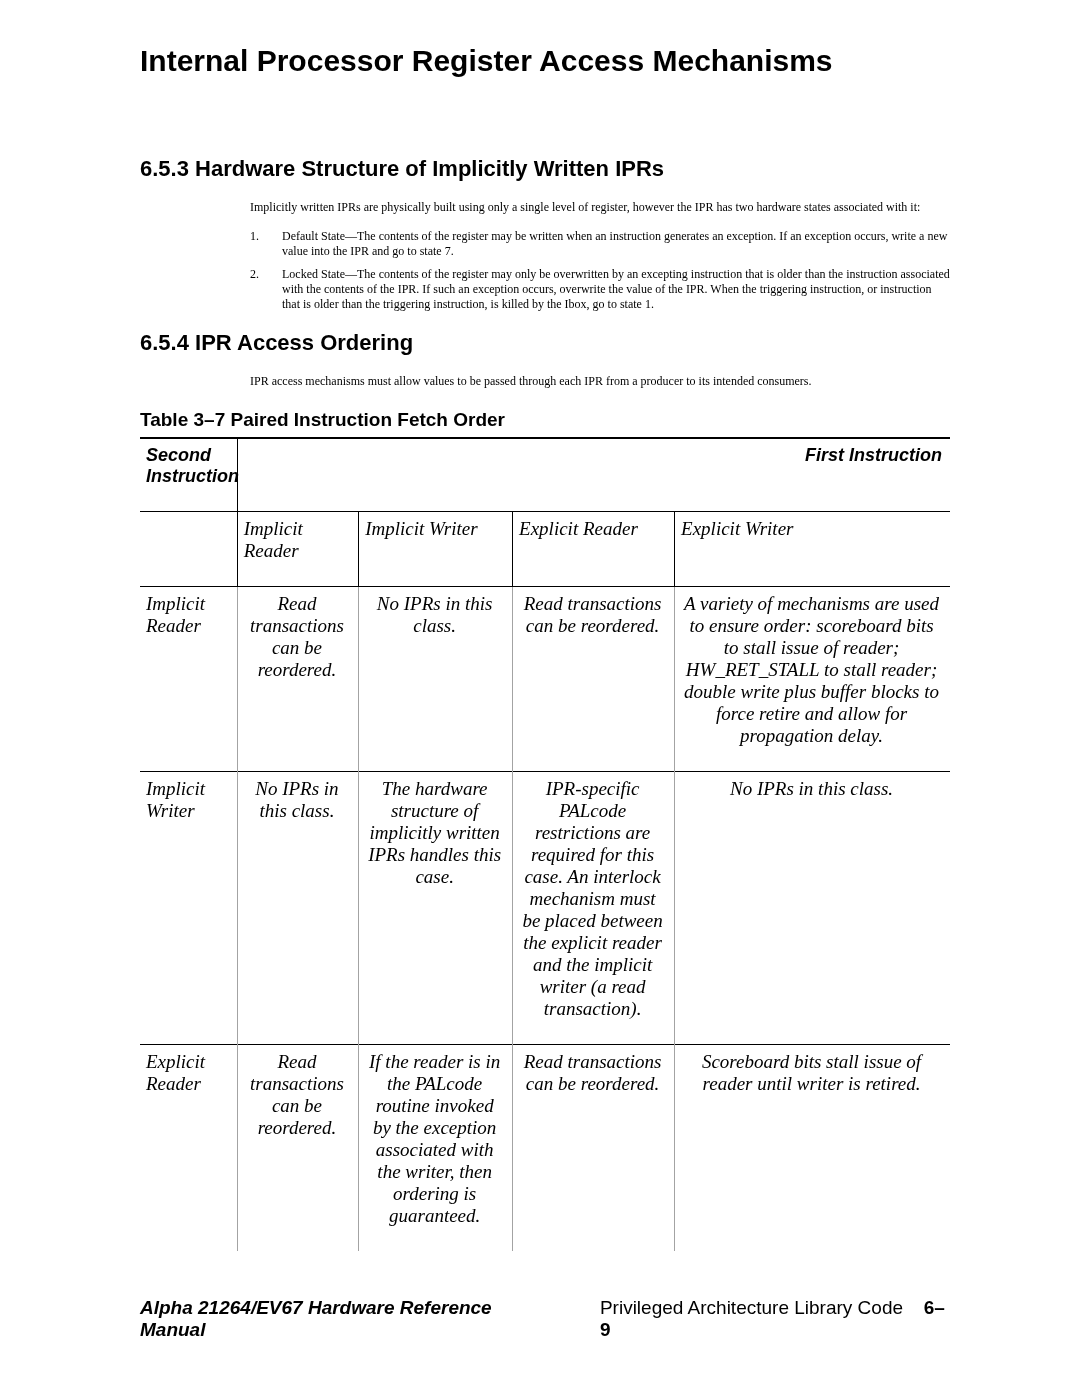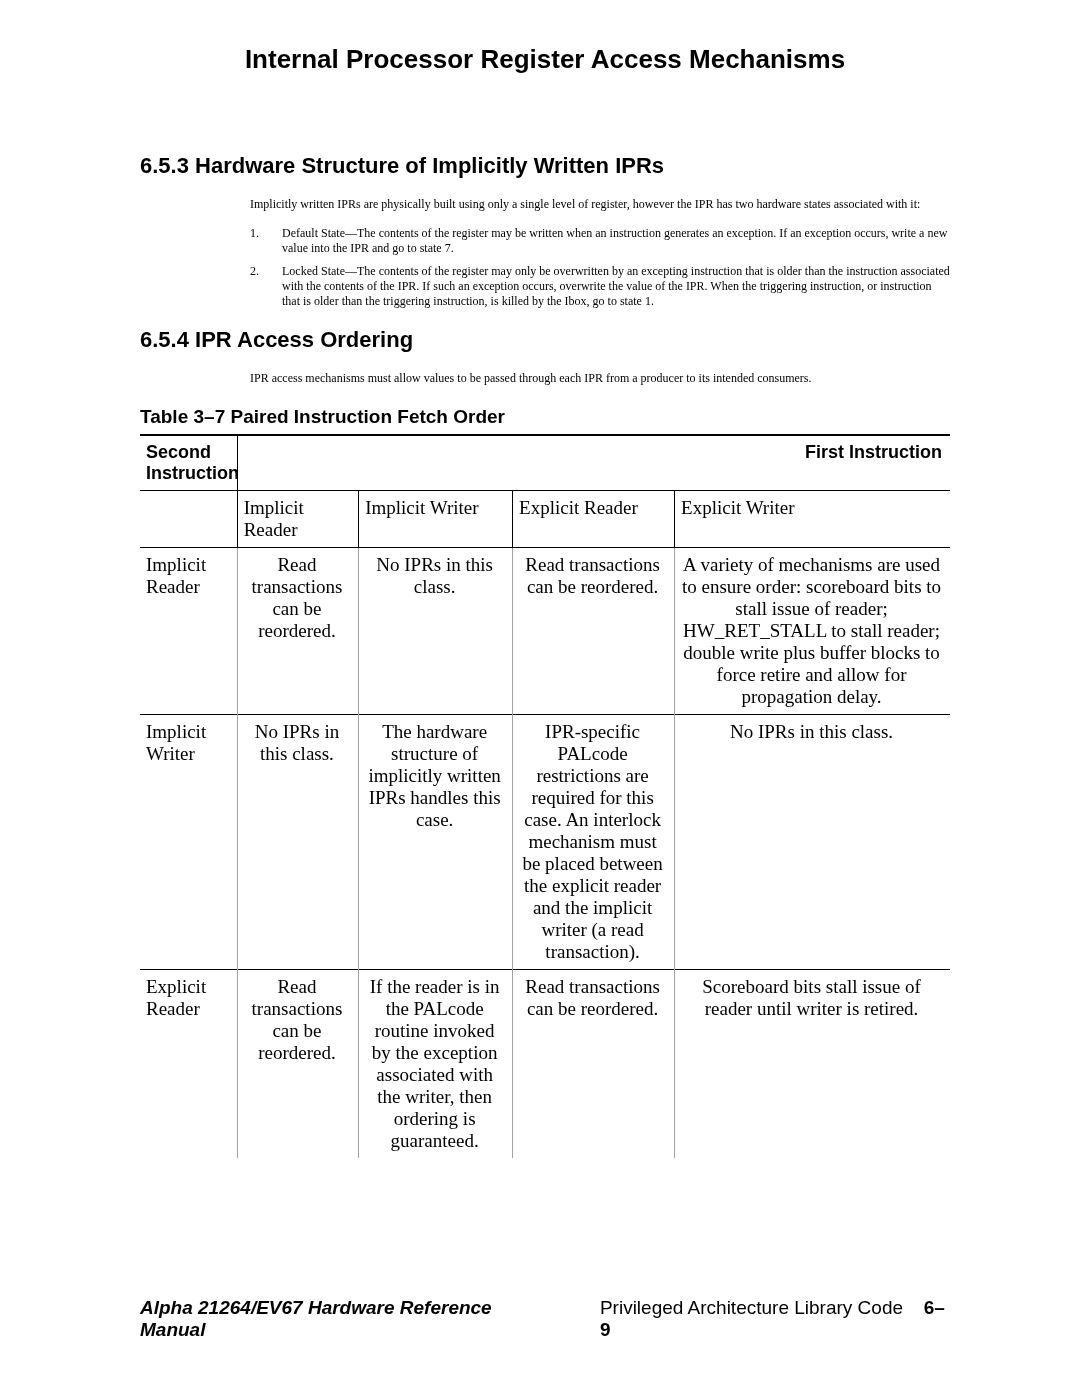--- a/index.html
+++ b/index.html
@@ -15,22 +15,22 @@
   .page {
     position: relative;
     width: 1080px;
     height: 1397px;
     box-sizing: border-box;
     padding: 44px 130px 60px 140px;
   }
   .running-head {
     font-family: Helvetica, Arial, sans-serif;
     font-weight: bold;
-    font-size: 26px;
-    text-align: center;
+    font-size: 30px;
+    text-align: left;
     margin-bottom: 78px;
   }
   .h2 {
     font-family: Helvetica, Arial, sans-serif;
     font-weight: bold;
     font-size: 22px;
     margin: 0 0 18px 0;
   }
   .body-block {
     margin-left: 110px;
@@ -62,21 +62,22 @@
   }
   table.ipr {
     border-collapse: collapse;
     width: 100%;
     font-size: 19px;
     table-layout: fixed;
   }
   table.ipr th, table.ipr td {
     text-align: left;
     vertical-align: top;
-    padding: 6px 8px 6px 6px;
+    padding: 6px 8px 24px 6px;
+    font-style: italic;
   }
   table.ipr thead tr.top th {
     border-top: 2px solid #000;
   }
   table.ipr thead th {
     font-family: Helvetica, Arial, sans-serif;
     font-weight: bold;
     font-size: 18px;
   }
   table.ipr thead tr.top th:first-child {

